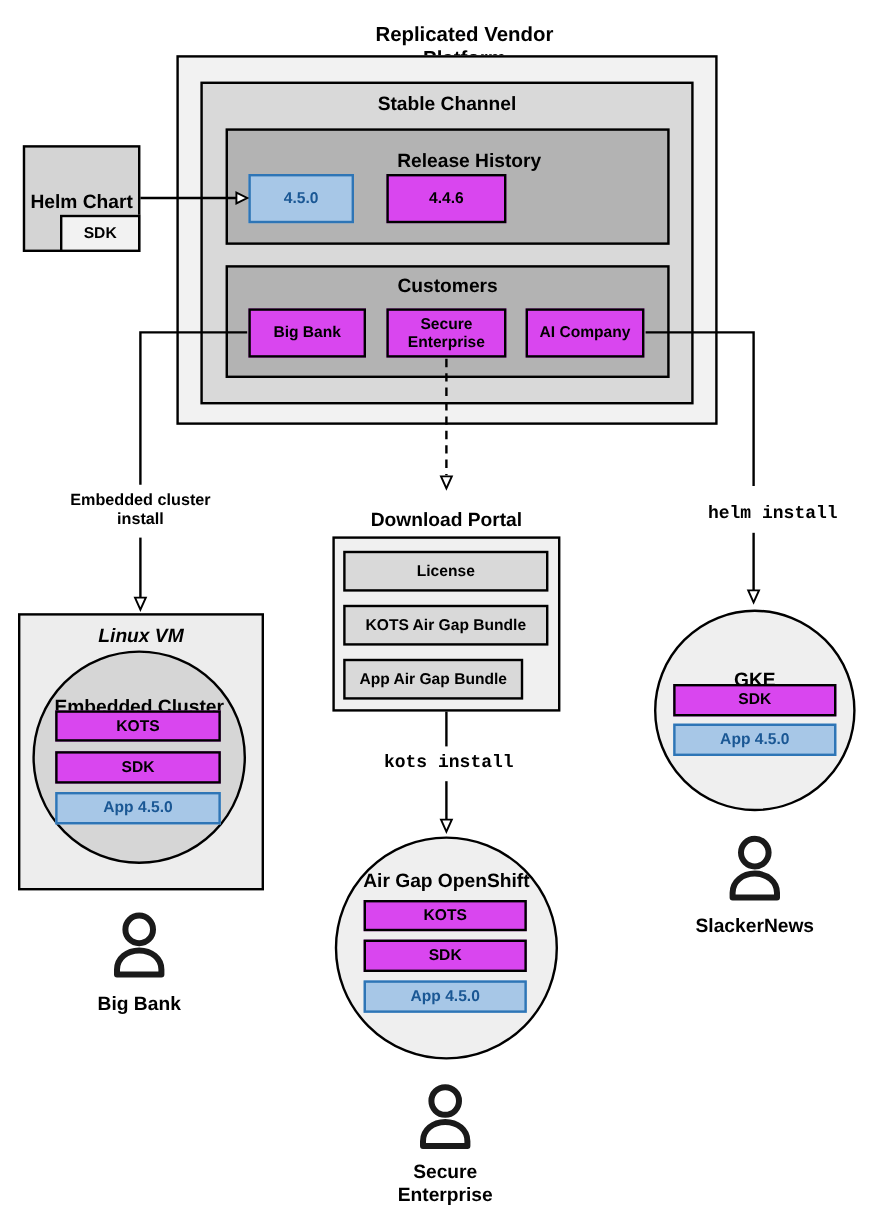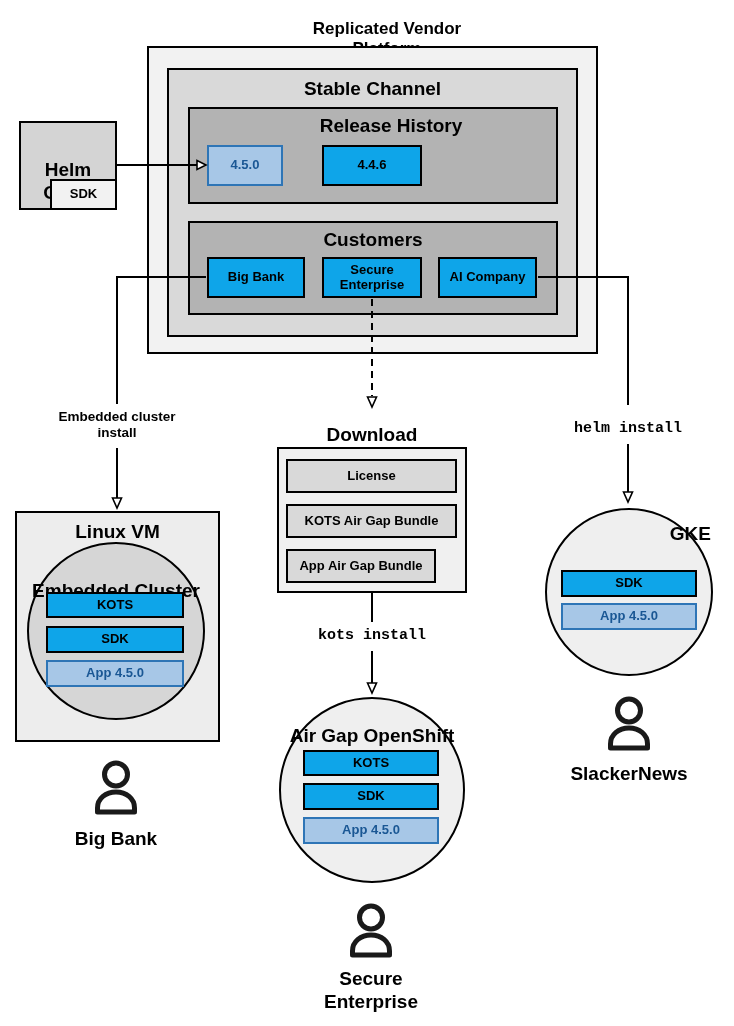--- a/index.html
+++ b/index.html
@@ -1,75 +1,75 @@
 <!DOCTYPE html>
 <html><head>
 <meta charset="utf-8">
 <style>
   html,body{margin:0;padding:0;background:#fff;}
   .canvas{
     position:relative;width:734px;height:1026px;background:#fff;
     font-family:"Liberation Sans",sans-serif;color:#000;overflow:hidden;
   }
   .abs{position:absolute;box-sizing:border-box;}
-  .lbl{font-weight:bold;font-size:19px;text-align:center;line-height:1.2;}
+  .lbl{font-weight:bold;font-size:16px;text-align:center;line-height:1.2;}
   .box{border:2px solid #000;}
   .chip{
-    border:2px solid #000;background:#0ea5e9;display:flex;align-items:center;justify-content:center;
+    border:2px solid #000;background:#d946ef;display:flex;align-items:center;justify-content:center;
     font-weight:bold;font-size:13px;text-align:center;line-height:1.15;
   }
   .chip.blue{background:#a7c7e7;border-color:#2e75b6;color:#1a5794;}
-  .mono{font-family:"Liberation Mono","DejaVu Sans Mono",monospace;font-weight:bold;font-size:15px;text-align:center;}
+  .mono{font-family:"Liberation Mono","DejaVu Sans Mono",monospace;font-weight:bold;font-size:15px;text-align:right;}
   .circle{border:2px solid #000;border-radius:50%;}
   .overlay{left:0;top:0;pointer-events:none;}
   .box-label{position:absolute;left:0;right:0;}
 </style>
 </head>
 <body>
 
 <div class="canvas">
 
   <div class="abs lbl" style="left:287px;top:19px;width:200px;font-size:17px;">Replicated Vendor Platform</div>
 
   <div class="abs box" style="left:147px;top:46px;width:451px;height:308px;background:#f2f2f2;"></div>
 
   <div class="abs box" style="left:167px;top:68px;width:411px;height:269px;background:#d9d9d9;">
     <div class="box-label lbl" style="top:8px;">Stable Channel</div>
   </div>
 
   <div class="abs box" style="left:188px;top:107px;width:370px;height:97px;background:#b3b3b3;">
-    <div class="box-label lbl" style="top:6px;margin-left:36px;">Release History</div>
+    <div class="box-label lbl" style="top:16px;margin-left:36px;">Release History</div>
   </div>
-  <div class="abs chip blue" style="left:207px;top:145px;width:76px;height:41px;">4.5.0</div>
+  <div class="abs chip blue" style="left:207px;top:145px;width:88px;height:41px;">4.5.0</div>
   <div class="abs chip" style="left:322px;top:145px;width:100px;height:41px;">4.4.6</div>
 
   <div class="abs box" style="left:188px;top:221px;width:370px;height:94px;background:#b3b3b3;">
     <div class="box-label lbl" style="top:6px;">Customers</div>
   </div>
   <div class="abs chip" style="left:207px;top:257px;width:98px;height:41px;">Big Bank</div>
   <div class="abs chip" style="left:322px;top:257px;width:100px;height:41px;padding:0 6px;">Secure Enterprise</div>
   <div class="abs chip" style="left:438px;top:257px;width:99px;height:41px;text-align:right;">AI Company</div>
 
   <div class="abs box" style="left:19px;top:121px;width:98px;height:89px;background:#d4d4d4;">
     <div class="box-label lbl" style="top:36px;">Helm Chart</div>
   </div>
   <div class="abs chip" style="left:50px;top:179px;width:67px;height:31px;background:#f2f2f2;">SDK</div>
 
   <div class="abs lbl" style="left:47px;top:409px;width:140px;font-size:13.5px;">Embedded cluster install</div>
   <div class="abs lbl" style="left:302px;top:424px;width:140px;">Download Portal</div>
   <div class="abs mono" style="left:558px;top:420px;width:140px;">helm install</div>
-  <div class="abs mono" style="left:302px;top:627px;width:140px;">kots install</div>
+  <div class="abs mono" style="left:288px;top:627px;width:140px;">kots install</div>
 
   <div class="abs box" style="left:277px;top:447px;width:190px;height:146px;background:#f0f0f0;"></div>
   <div class="abs chip" style="left:286px;top:504px;width:171px;height:34px;background:#d9d9d9;">KOTS Air Gap Bundle</div>
   <div class="abs chip" style="left:286px;top:459px;width:171px;height:34px;background:#d9d9d9;">License</div>
   <div class="abs chip" style="left:286px;top:549px;width:150px;height:34px;background:#d9d9d9;text-align:center;">App Air Gap Bundle</div>
 
   <div class="abs box" style="left:15px;top:511px;width:205px;height:231px;background:#ededed;">
-    <div class="box-label lbl" style="top:8px;">Linux VM</div>
+    <div class="box-label lbl" style="top:8px;font-style:italic;">Linux VM</div>
   </div>
   <div class="abs circle" style="left:27px;top:542px;width:178px;height:178px;background:#d6d6d6;">
     <div class="box-label lbl" style="top:36px;">Embedded Cluster</div>
   </div>
   <div class="abs chip" style="left:46px;top:592px;width:138px;height:26px;">KOTS</div>
   <div class="abs chip" style="left:46px;top:626px;width:138px;height:27px;">SDK</div>
   <div class="abs chip blue" style="left:46px;top:660px;width:138px;height:27px;">App 4.5.0</div>
 
   <div class="abs" style="left:91px;top:760px;width:50px;height:57px;">
     <svg width="50" height="57" viewBox="0 0 50 57">
@@ -88,21 +88,21 @@
 
   <div class="abs" style="left:346px;top:903px;width:50px;height:57px;">
     <svg width="50" height="57" viewBox="0 0 50 57">
       <circle cx="25" cy="14.5" r="11.5" fill="none" stroke="#1a1a1a" stroke-width="5"></circle>
       <path d="M6.5 52 L6.5 48 C6.5 38.5 14.8 32 25 32 C35.2 32 43.5 38.5 43.5 48 L43.5 52 Z" fill="none" stroke="#1a1a1a" stroke-width="5" stroke-linejoin="round"></path>
     </svg>
   </div>
   <div class="abs lbl" style="left:321px;top:968px;width:100px;">Secure Enterprise</div>
 
   <div class="abs circle" style="left:545px;top:508px;width:168px;height:168px;background:#efefef;">
-    <div class="box-label lbl" style="top:13px;text-align:right;">GKE</div>
+    <div class="box-label lbl" style="top:48px;">GKE</div>
   </div>
   <div class="abs chip" style="left:561px;top:570px;width:136px;height:27px;">SDK</div>
   <div class="abs chip blue" style="left:561px;top:603px;width:136px;height:27px;">App 4.5.0</div>
 
   <div class="abs" style="left:604px;top:696px;width:50px;height:57px;">
     <svg width="50" height="57" viewBox="0 0 50 57">
       <circle cx="25" cy="14.5" r="11.5" fill="none" stroke="#1a1a1a" stroke-width="5"></circle>
       <path d="M6.5 52 L6.5 48 C6.5 38.5 14.8 32 25 32 C35.2 32 43.5 38.5 43.5 48 L43.5 52 Z" fill="none" stroke="#1a1a1a" stroke-width="5" stroke-linejoin="round"></path>
     </svg>
   </div>

